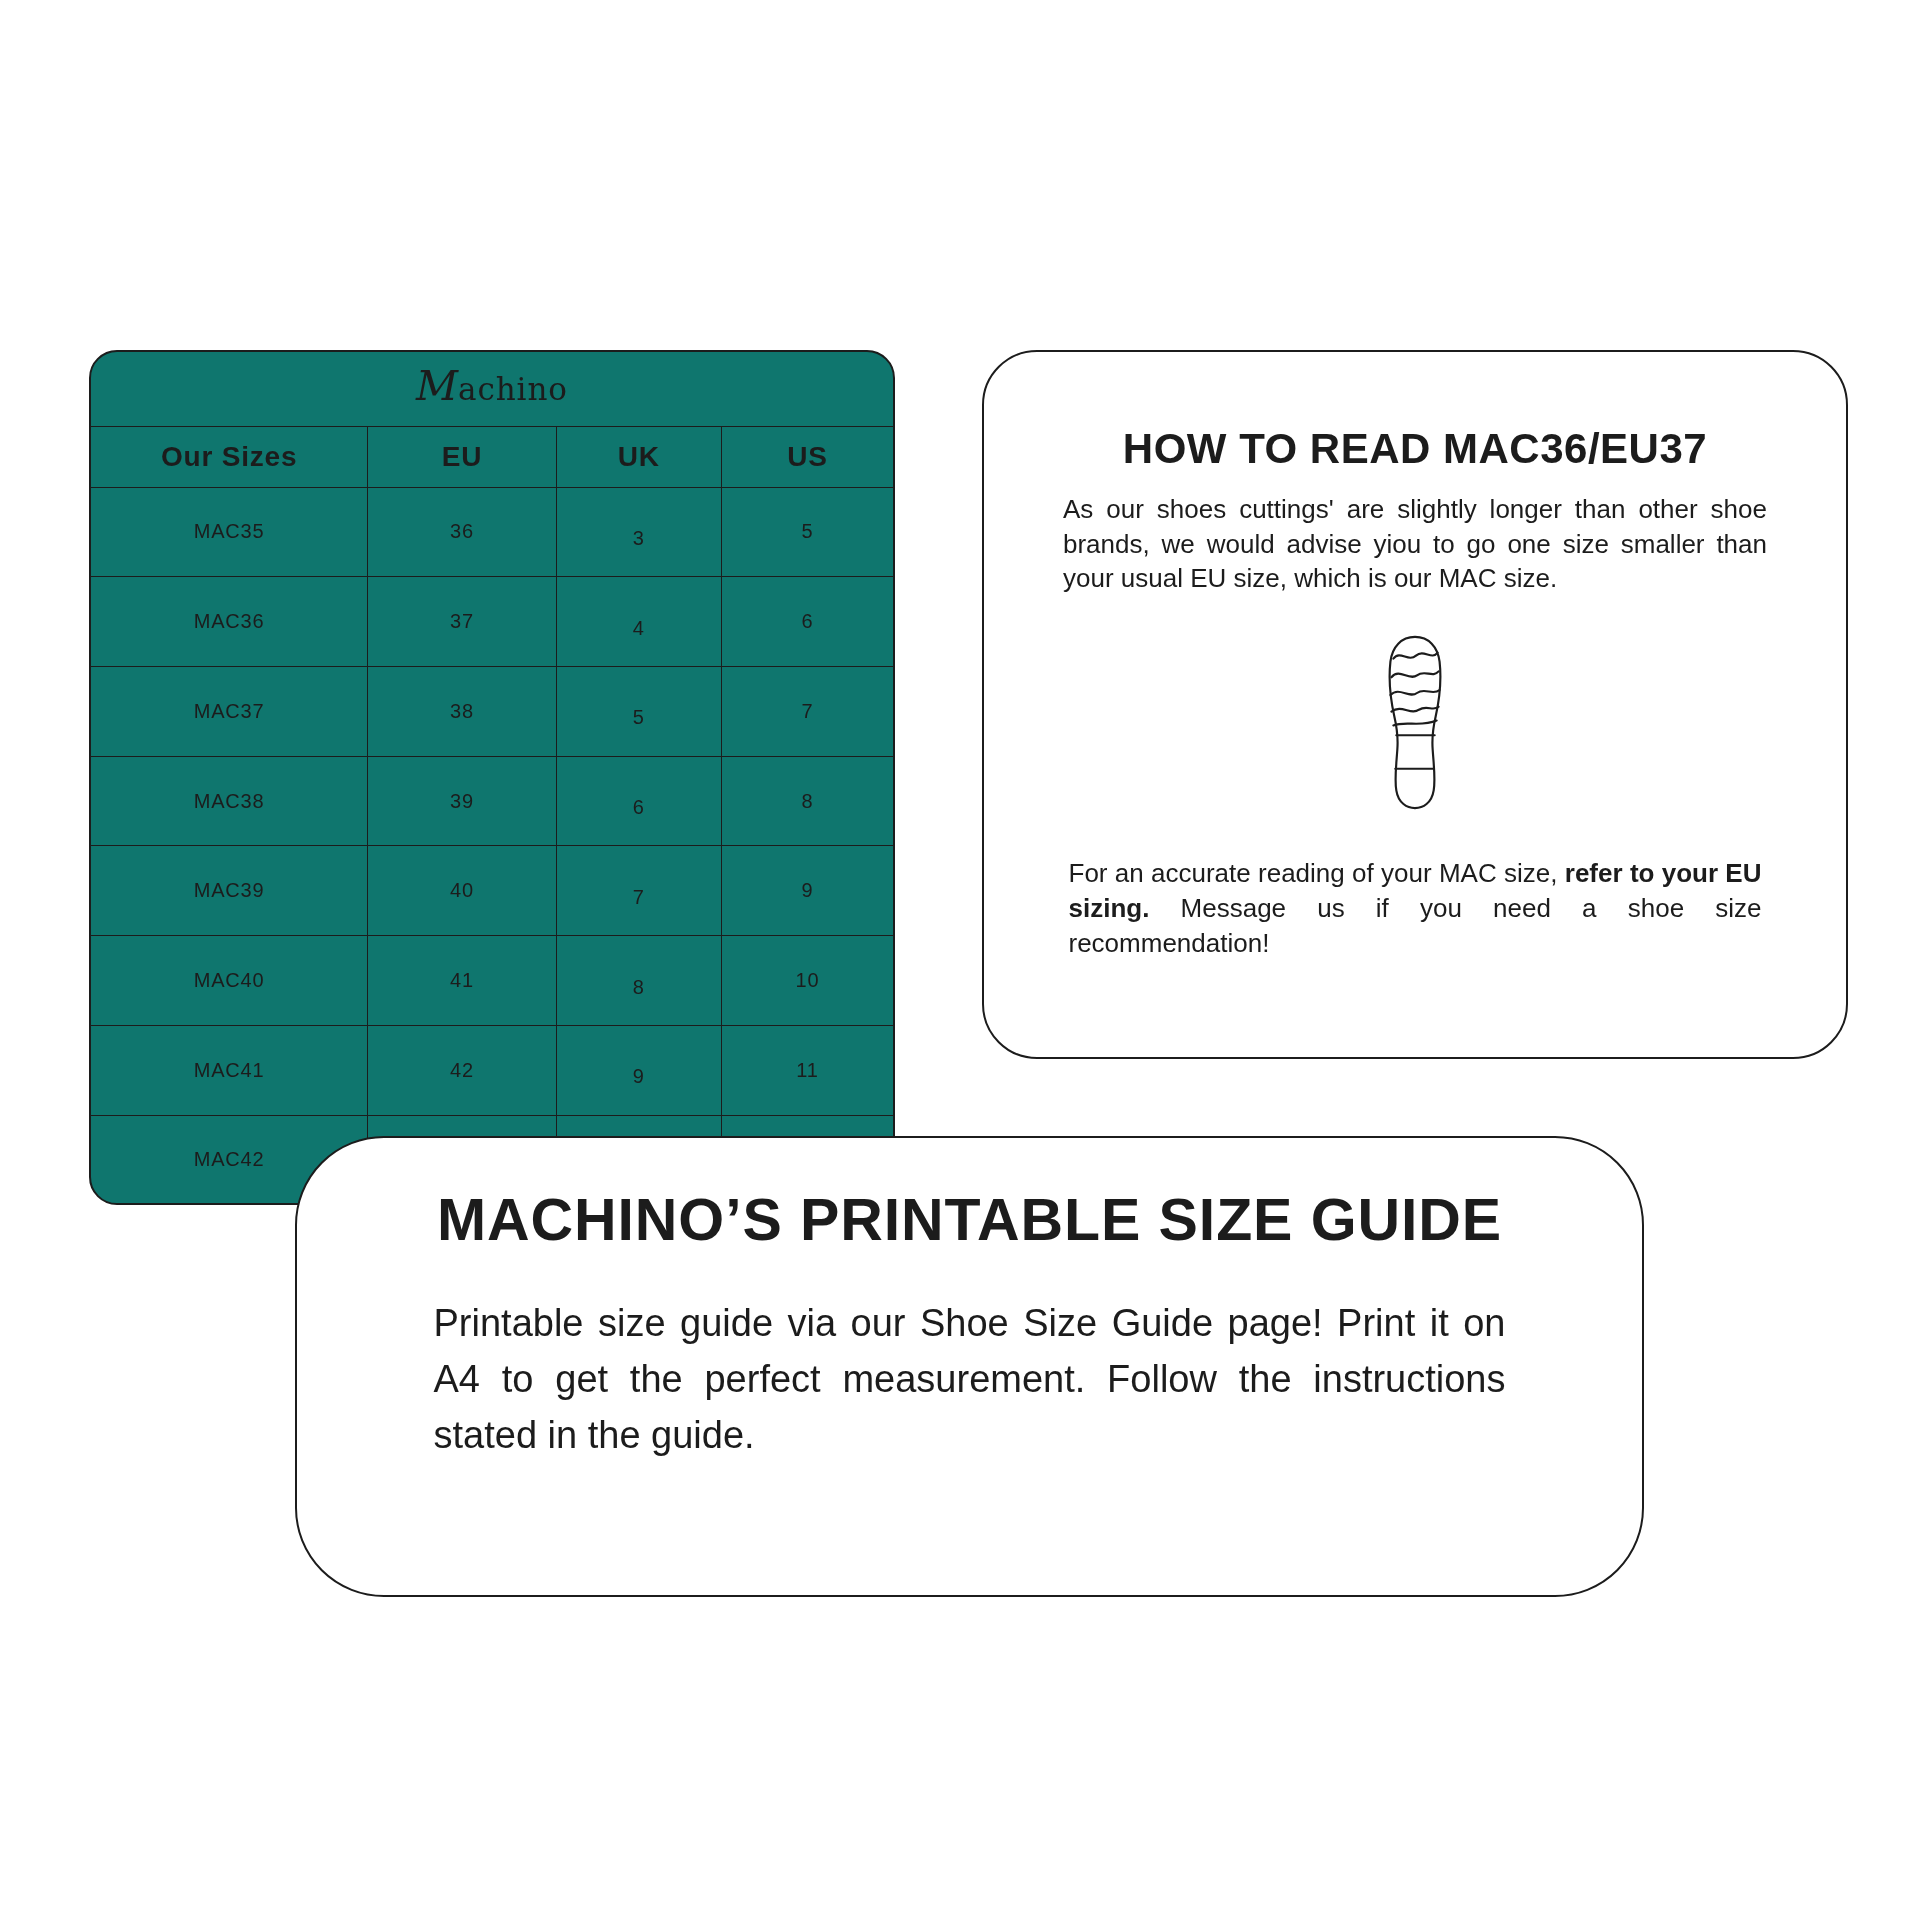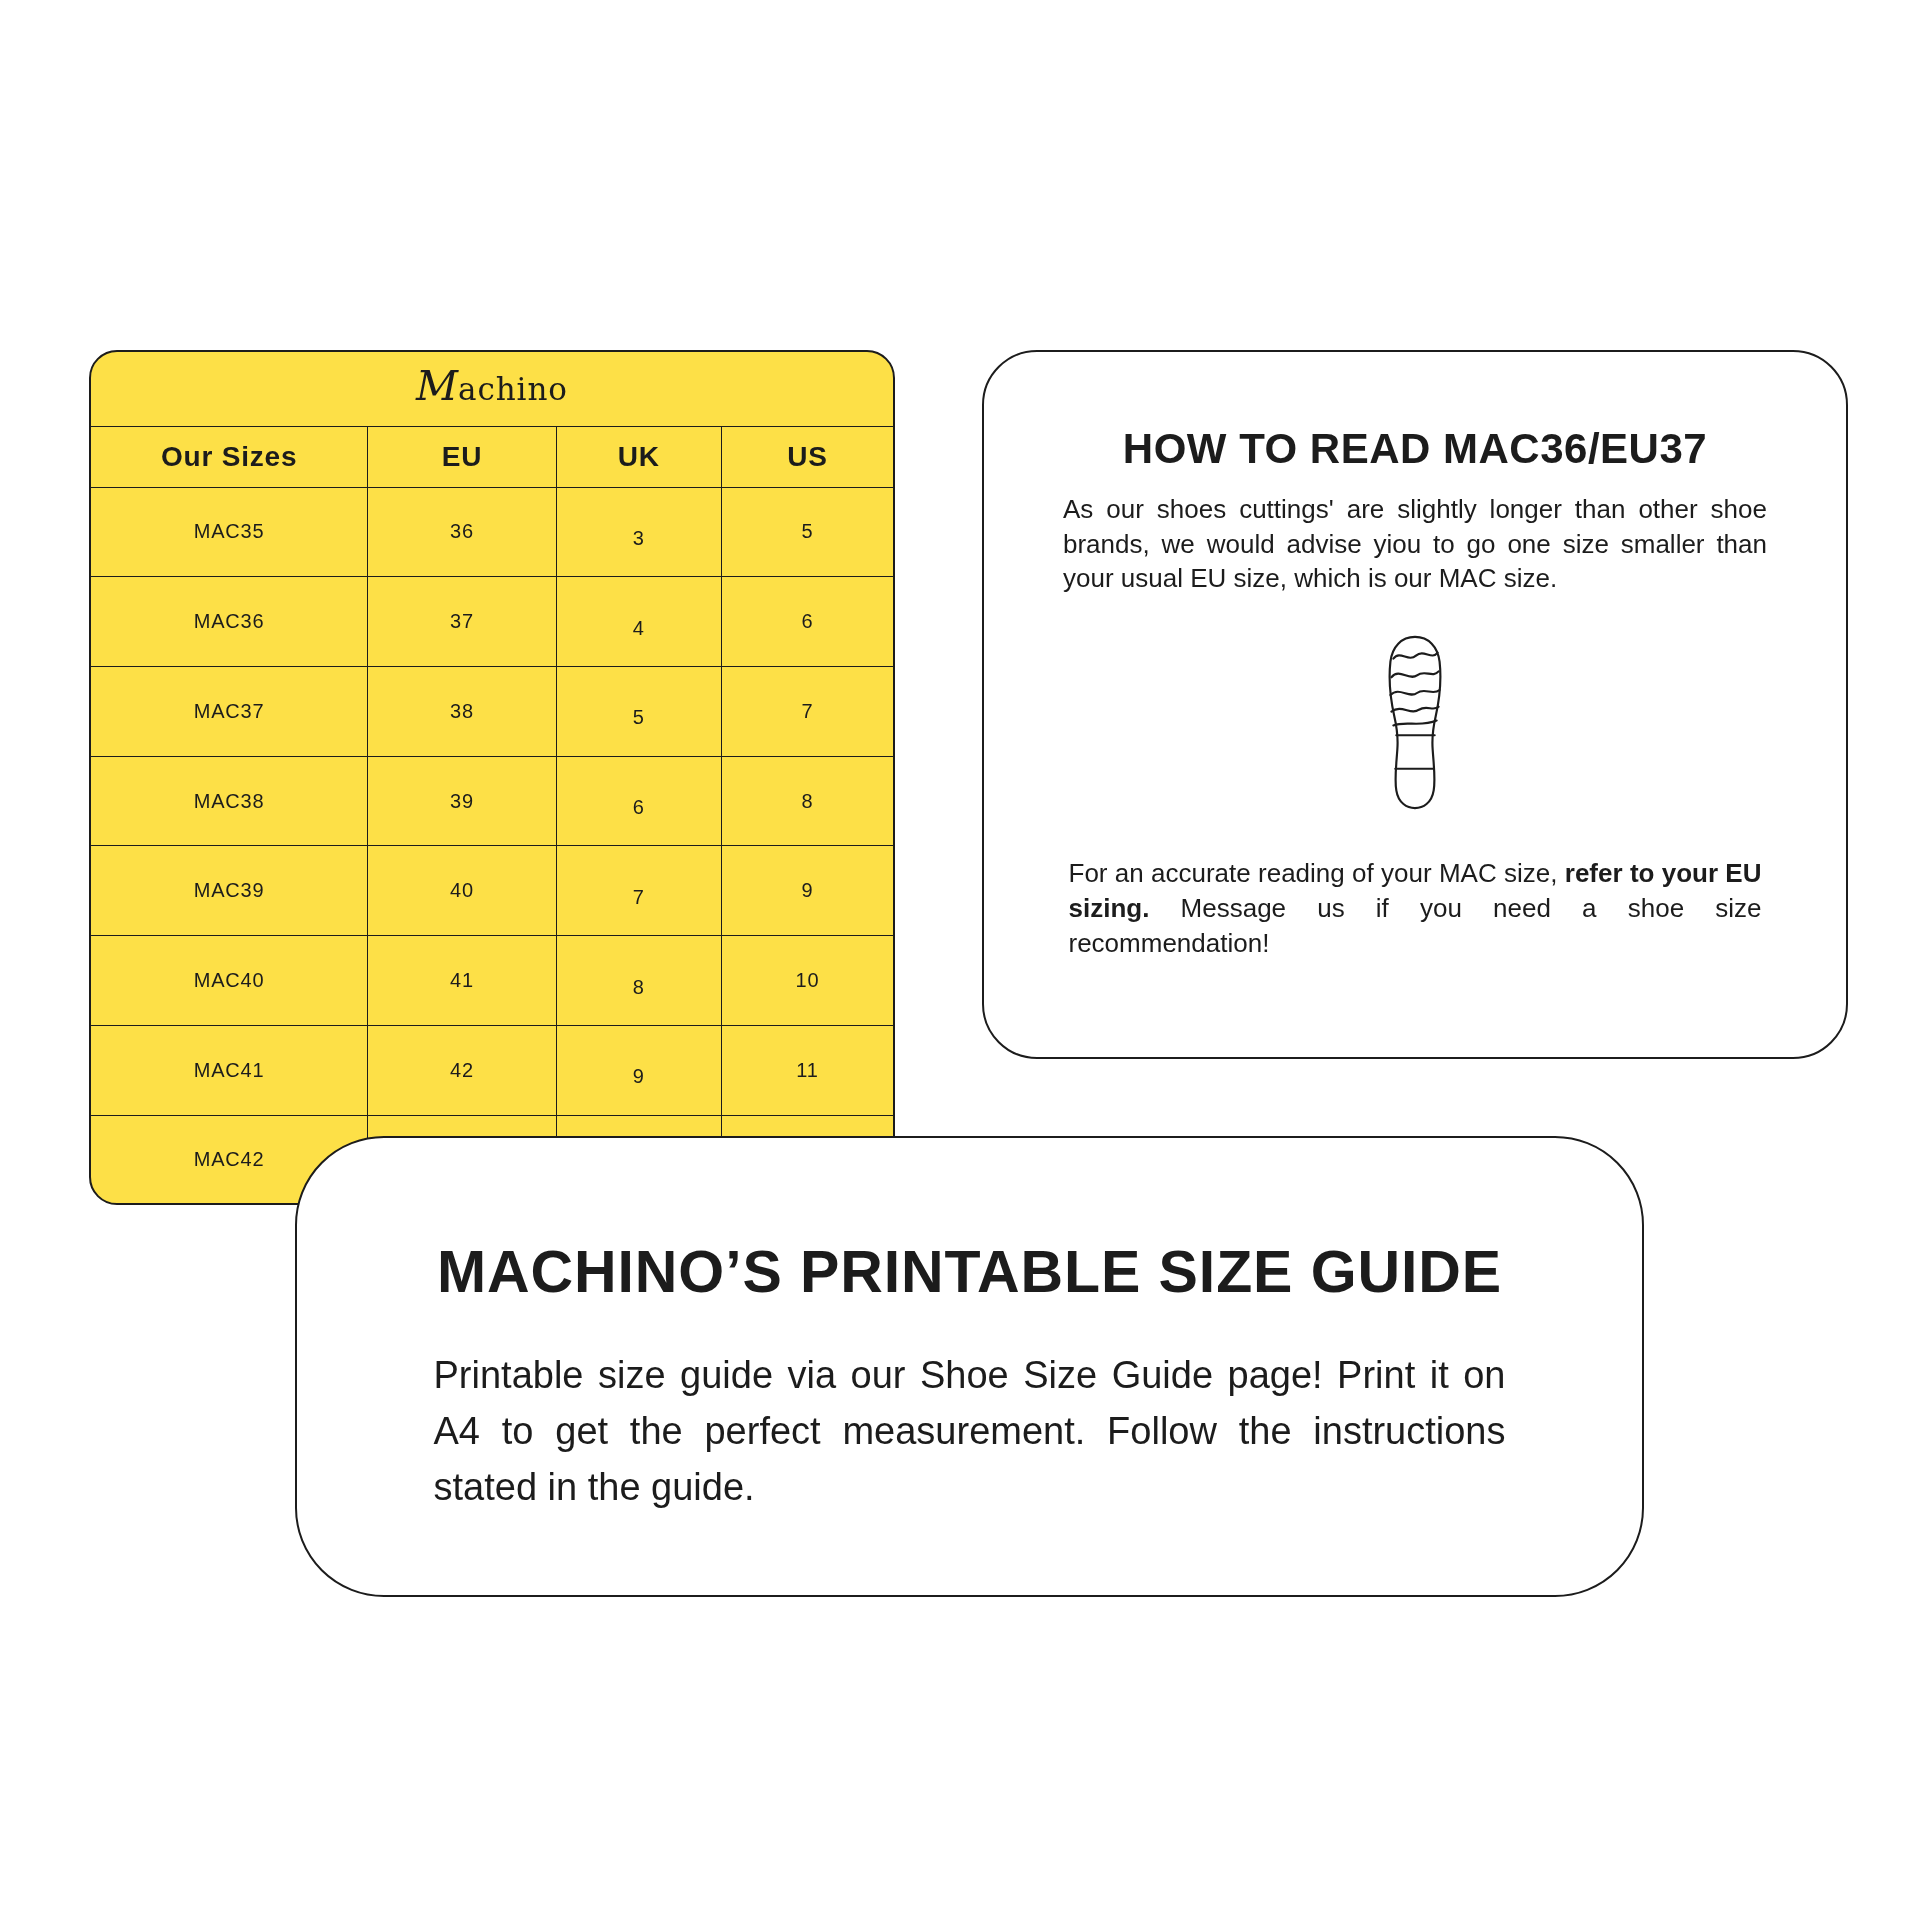--- a/index.html
+++ b/index.html
@@ -11,21 +11,21 @@
     position:relative;
     overflow:hidden;
   }
   .canvas { position:absolute; left:0; top:0; width:1928px; height:1928px; background:#ffffff; }
 
   
   .table-card {
     position:absolute; left:89px; top:350px;
     width:806px; height:855px;
     border:2.8px solid #1c1c1c; border-radius:28px;
-    background:#fde047; overflow:hidden;
+    background:#0f766e; overflow:hidden;
   }
   .logo-row {
     height:75px; border-bottom:1.9px solid #1c1c1c;
     display:flex; align-items:center; justify-content:center;
   }
   .brand-logo {
     font-family:"DejaVu Serif","Liberation Serif",serif;
     font-size:31px; letter-spacing:0.9px; color:#1c1c1c;
   }
   .brand-logo .initial {
@@ -82,21 +82,21 @@
   .howto-footer .bold { font-weight:bold; }
 
   
   .print-card {
     position:absolute; left:295px; top:1136px;
     width:1349px; height:461px;
     border:2.8px solid #1c1c1c; border-radius:89px;
     background:#ffffff;
   }
   .print-title {
-    margin-top:100px; text-align:center;
+    margin-top:48px; text-align:center;
     font-weight:bold; font-size:59px; letter-spacing:0.9px;
   }
   .print-paragraph {
     width:1072px; margin:41px auto 0;
     font-size:38px; line-height:1.48;
     text-align:justify;
   }
 </style>
 </head>
 <body>

